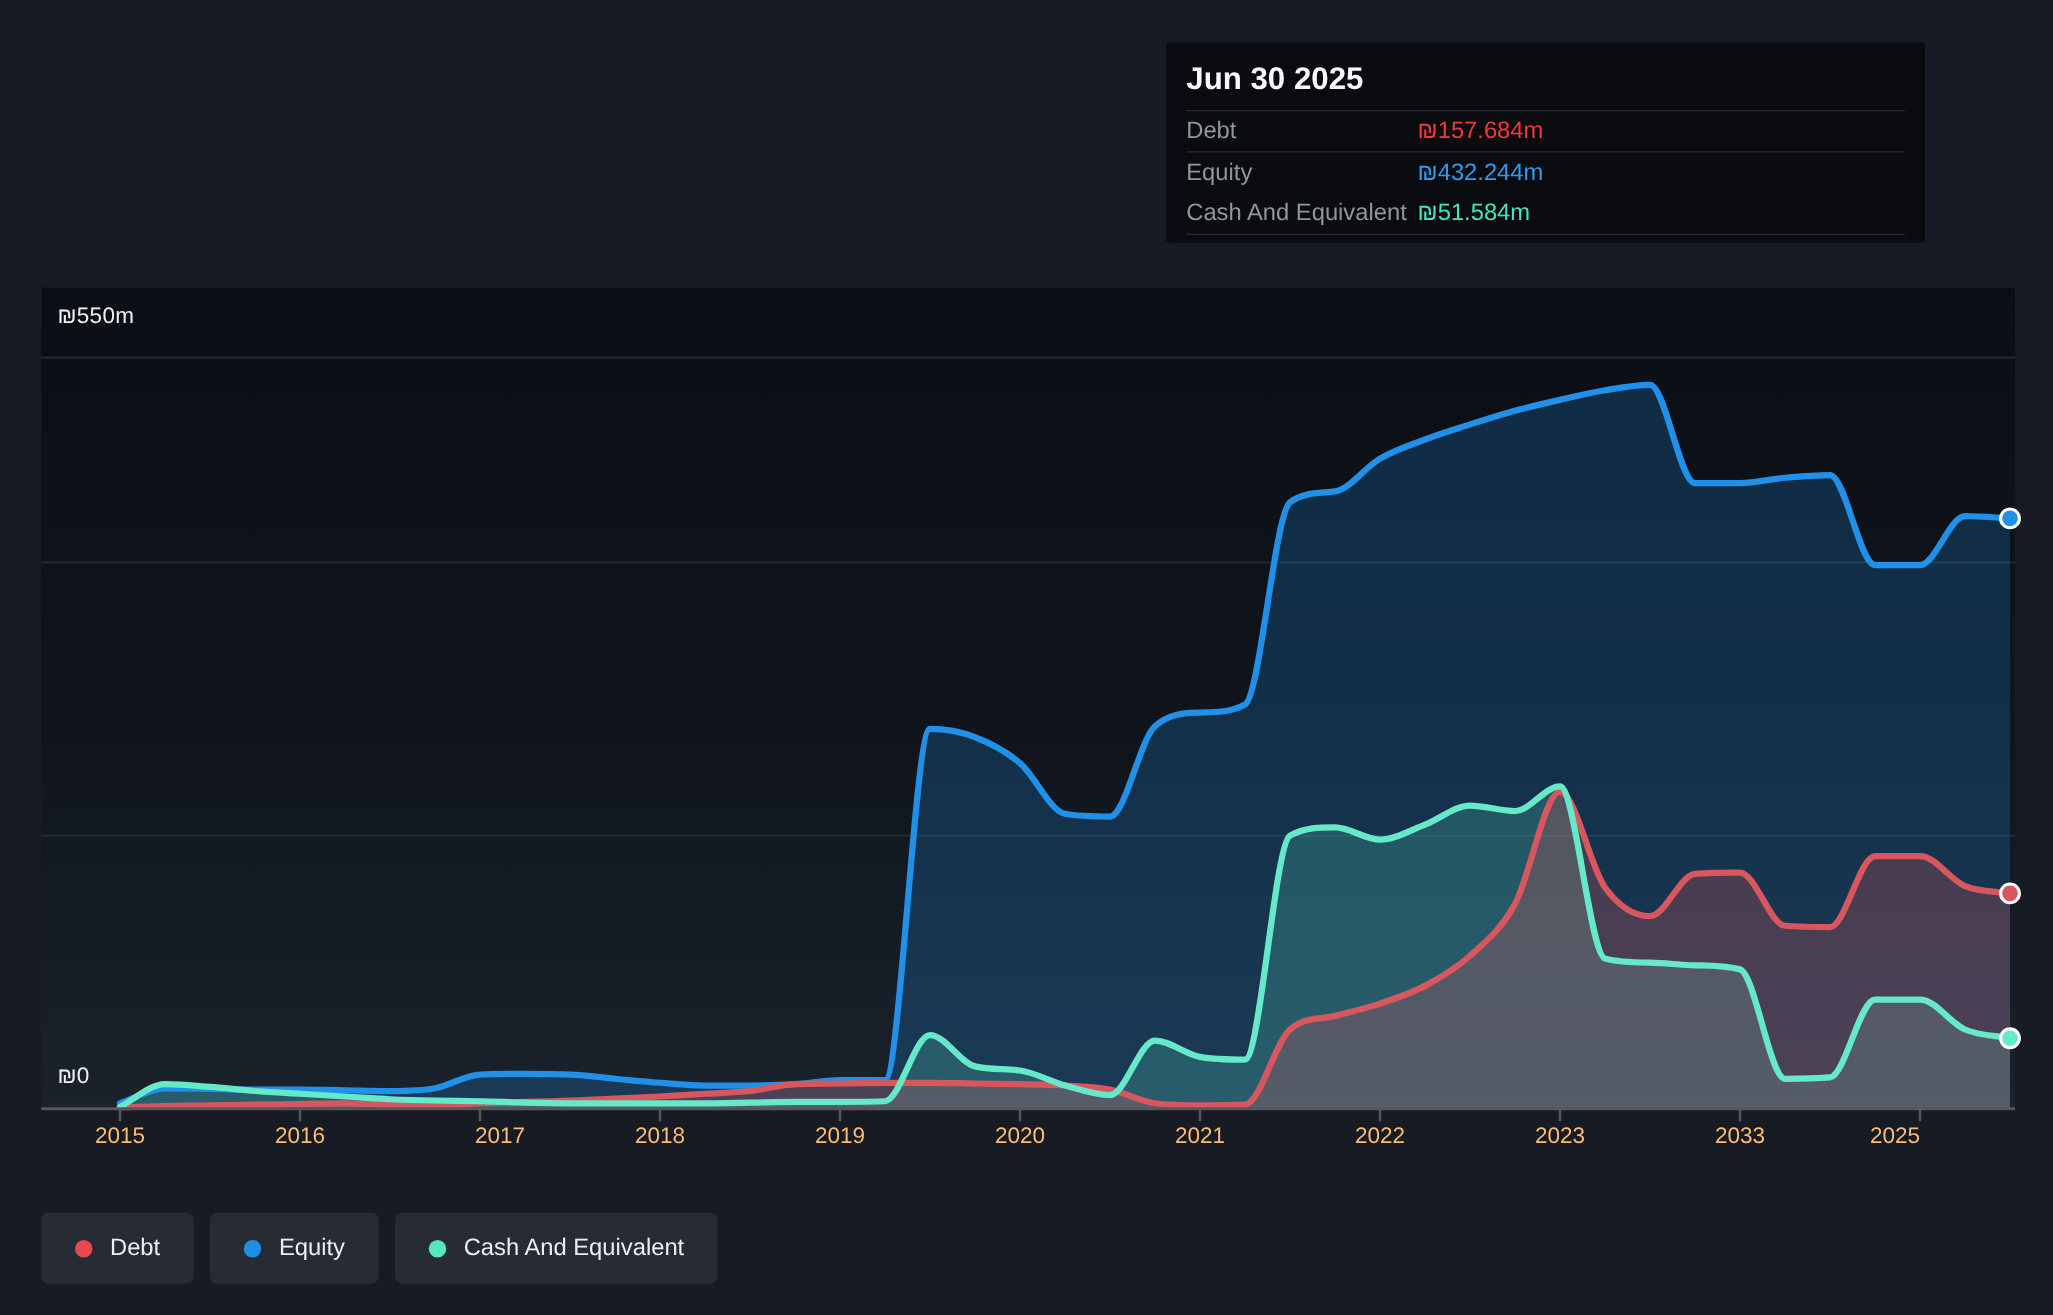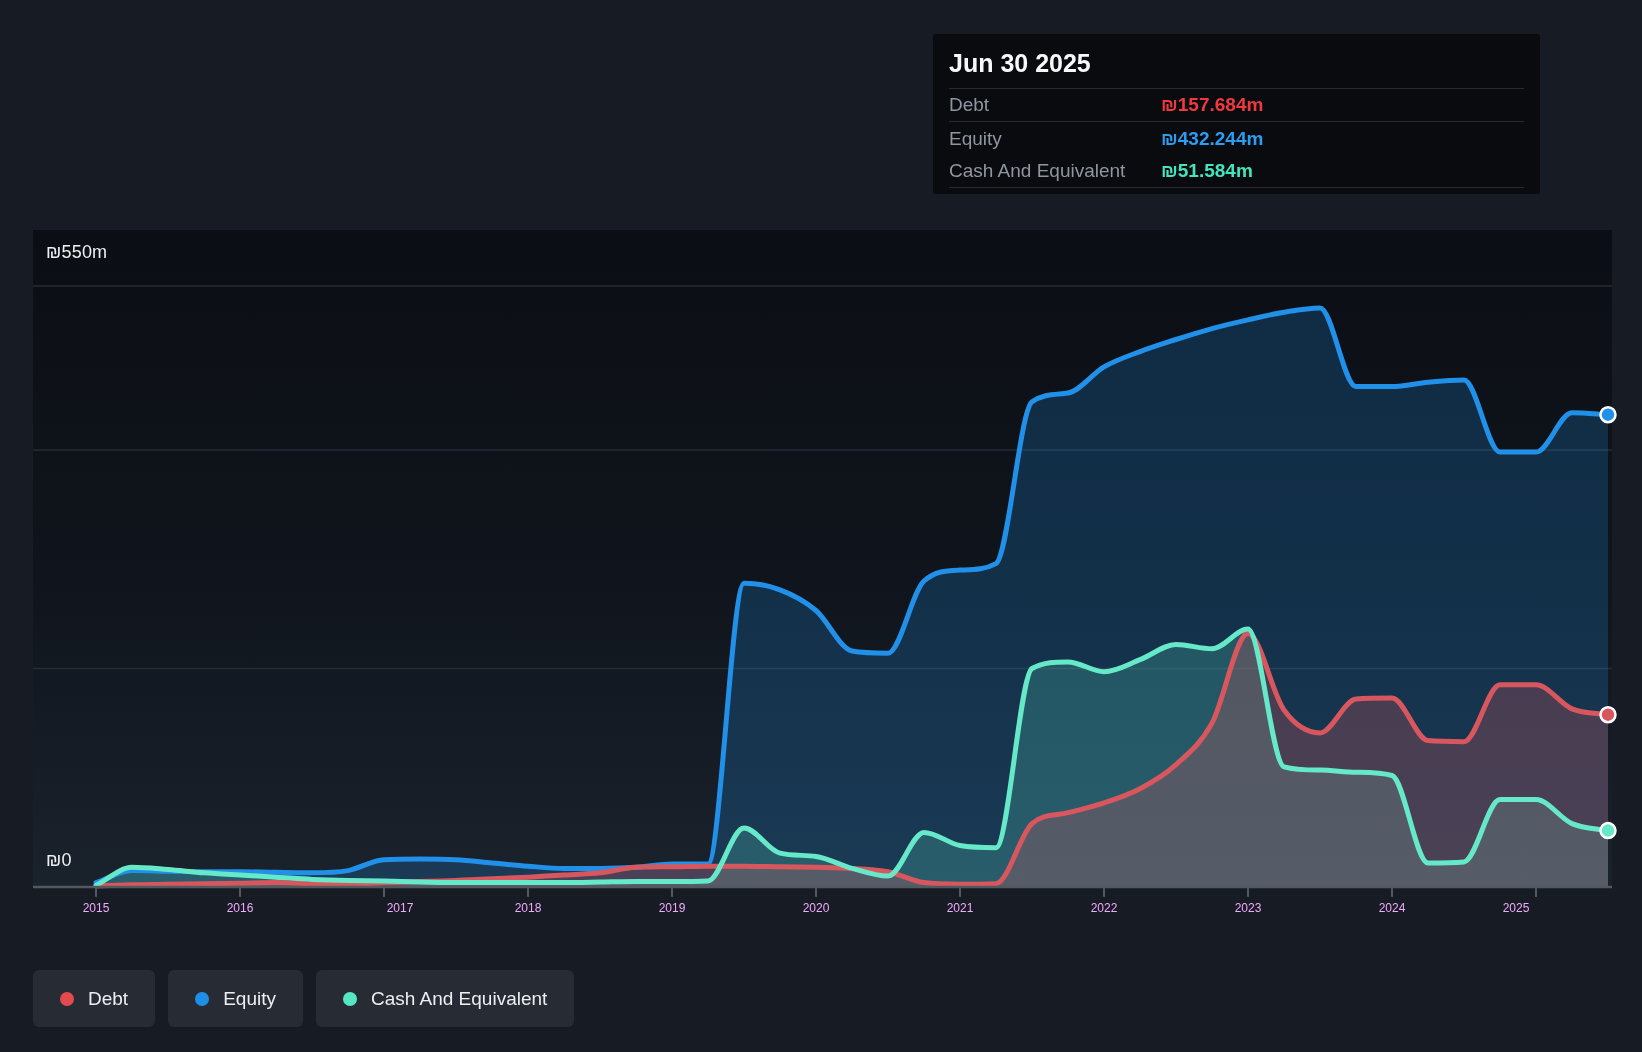--- a/index.html
+++ b/index.html
@@ -24,22 +24,22 @@
     letter-spacing: 0.2px;
   }
   .ylabel.max { top: 242px; }
   .ylabel.zero { top: 850px; }
 
   
   .xlabel {
     position: absolute;
     top: 897px;
     transform: translateX(-50%);
-    color: #f0abfc;
-    font-size: 12px;
+    color: #fdba74;
+    font-size: 18px;
     line-height: 22px;
   }
 
   
   .tooltip {
     position: absolute;
     left: 933px;
     top: 34px;
     width: 607px;
     background: #090b0f;
@@ -58,21 +58,21 @@
     display: flex;
     align-items: center;
     height: 33px;
     font-size: 19px;
   }
   .tt-row.sep { border-bottom: 1px solid #272b33; }
   .tt-label {
     flex: 0 0 185px;
     color: #8f96a0;
   }
-  .tt-value { font-weight: bold; margin-left: 27px; }
+  .tt-value { font-weight: normal; }
   .tt-value.debt { color: var(--debt-text, #f2383e); }
   .tt-value.equity { color: var(--equity-text, #2b9df2); }
   .tt-value.cash { color: var(--cash-text, #43e5bf); }
   .tt-ratio-num { font-weight: bold; color: #f2f3f5; }
   .tt-ratio-label { color: #8f96a0; font-weight: normal; }
 
   
   .legend {
     position: absolute;
     left: 33px;
@@ -156,21 +156,21 @@
   <div id="xlabels">
       <div class="xlabel" style="left: 96px;">2015</div>
       <div class="xlabel" style="left: 240px;">2016</div>
       <div class="xlabel" style="left: 400px;">2017</div>
       <div class="xlabel" style="left: 528px;">2018</div>
       <div class="xlabel" style="left: 672px;">2019</div>
       <div class="xlabel" style="left: 816px;">2020</div>
       <div class="xlabel" style="left: 960px;">2021</div>
       <div class="xlabel" style="left: 1104px;">2022</div>
       <div class="xlabel" style="left: 1248px;">2023</div>
-      <div class="xlabel" style="left: 1392px;">2024</div>
+      <div class="xlabel" style="left: 1392px;">2033</div>
       <div class="xlabel" style="left: 1516px;">2025</div>
     </div>
 
   <div class="tooltip">
     <div class="tt-title">Jun 30 2025</div>
     <div class="tt-row sep">
       <span class="tt-label">Debt</span>
       <span class="tt-value debt">₪157.684m</span>
     </div>
     <div class="tt-row">

